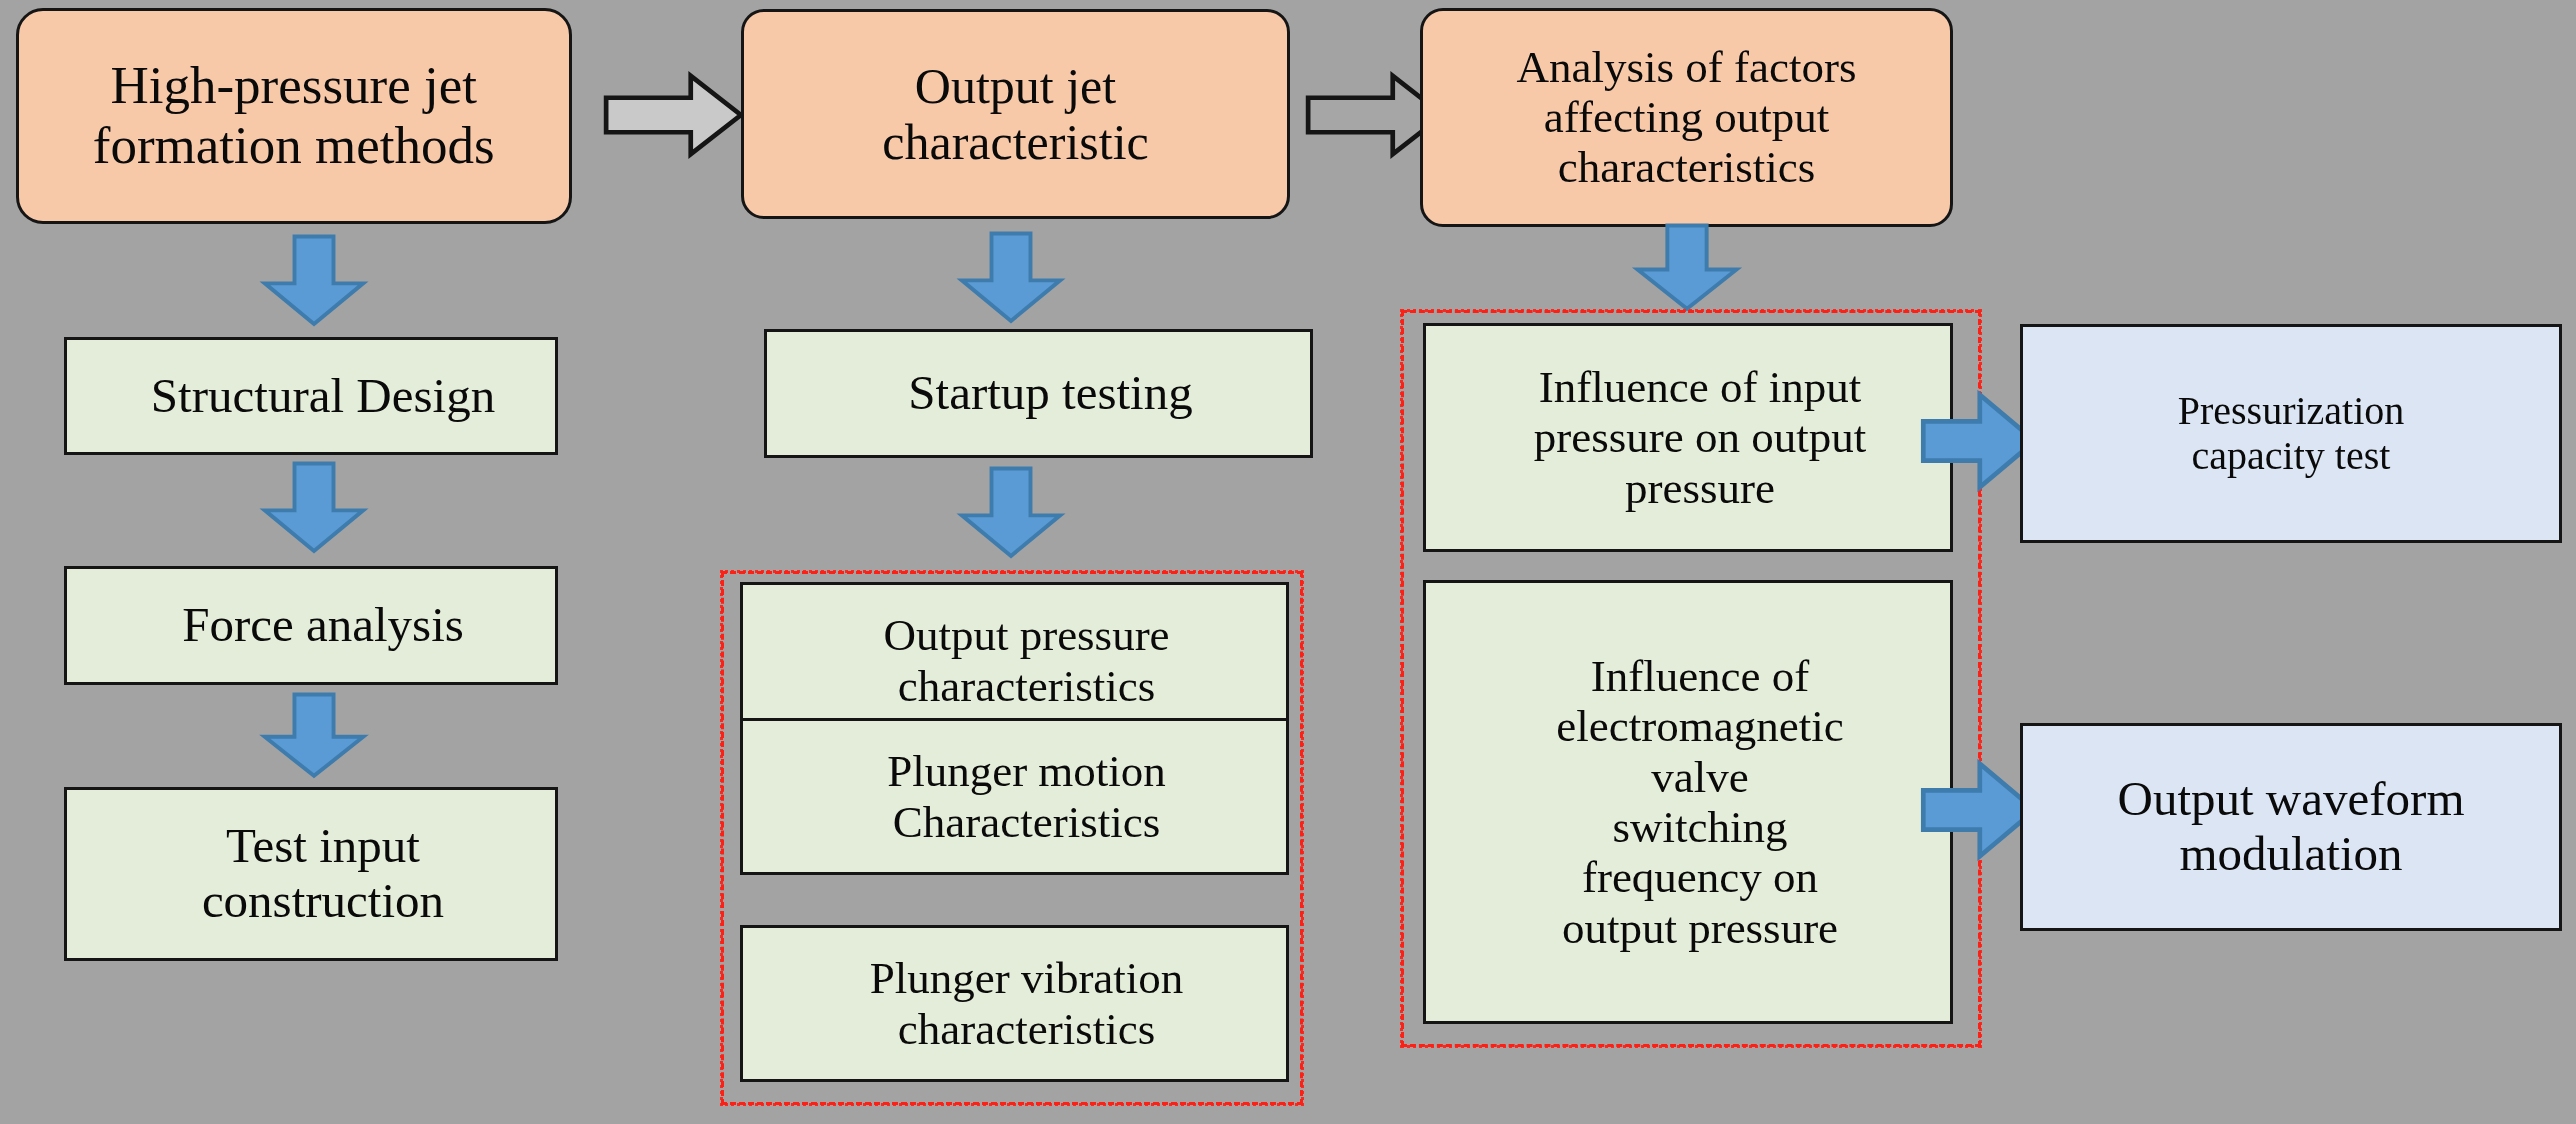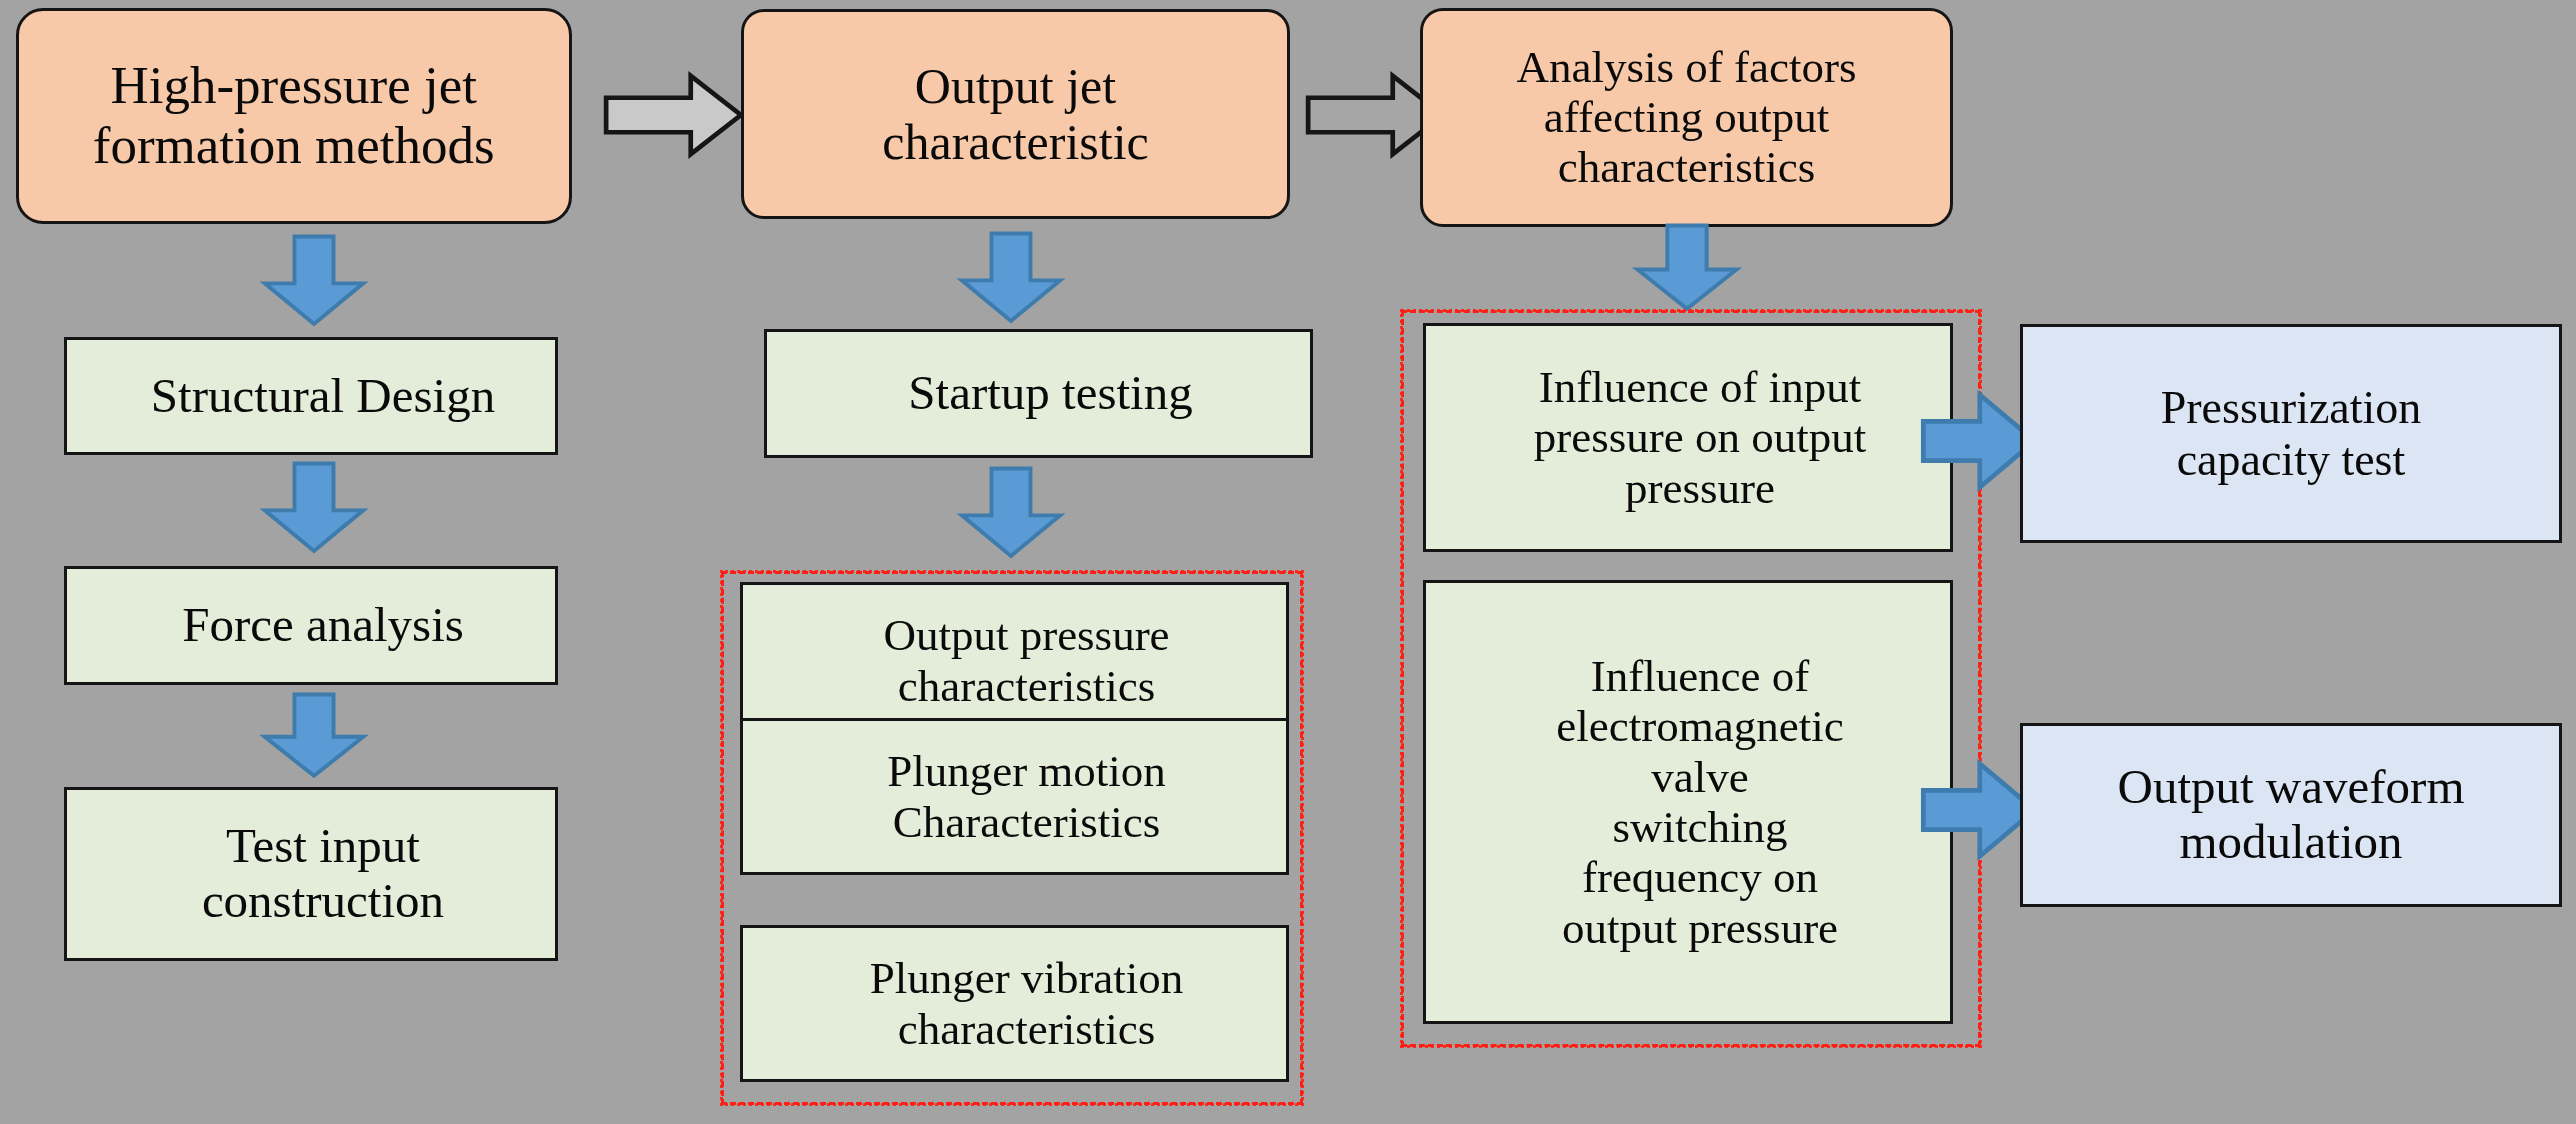--- a/index.html
+++ b/index.html
@@ -164,20 +164,20 @@
       <polygon points="4,40 76,40 76,6 146,65 76,124 76,90 4,90" fill="#5B9BD5" stroke="#3E7CAD" stroke-width="6"></polygon>
     </svg>
   </div>
 
   <div class="arrow-right-blue" style="left:1920px; top:759px; width:118px; height:102px;">
     <svg width="118" height="102" viewBox="0 0 150 130">
       <polygon points="4,40 76,40 76,6 146,65 76,124 76,90 4,90" fill="#5B9BD5" stroke="#3E7CAD" stroke-width="6"></polygon>
     </svg>
   </div>
 
-  <div class="node outcome" style="left:2020px; top:324px; width:542px; height:219px; font-size:46px;">Pressurization
+  <div class="node outcome" style="left:2020px; top:324px; width:542px; height:219px; font-size:40px;">Pressurization
 capacity test</div>
 
-  <div class="node outcome" style="left:2020px; top:723px; width:542px; height:184px; font-size:49px;">Output waveform
+  <div class="node outcome" style="left:2020px; top:723px; width:542px; height:208px; font-size:49px;">Output waveform
 modulation</div>
 
 </div>
 
 
 </body></html>

